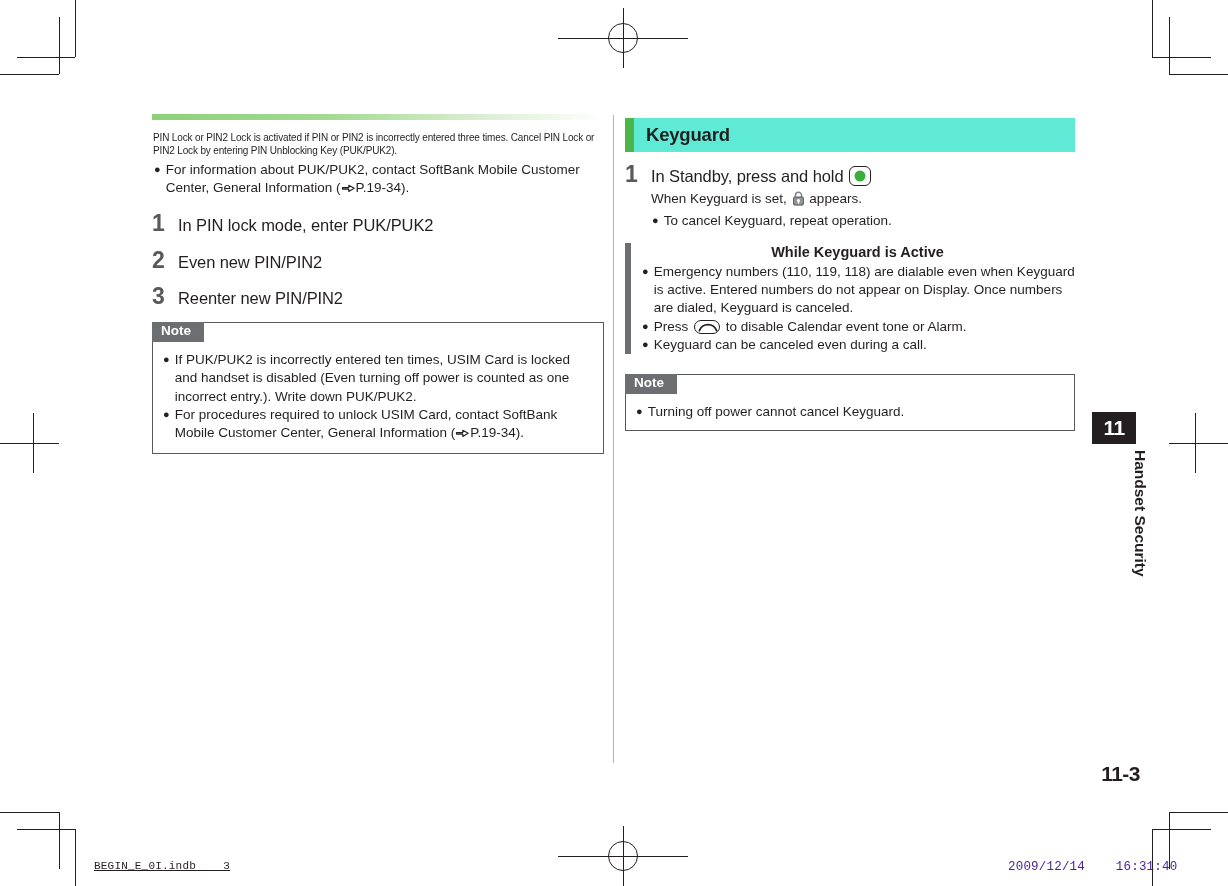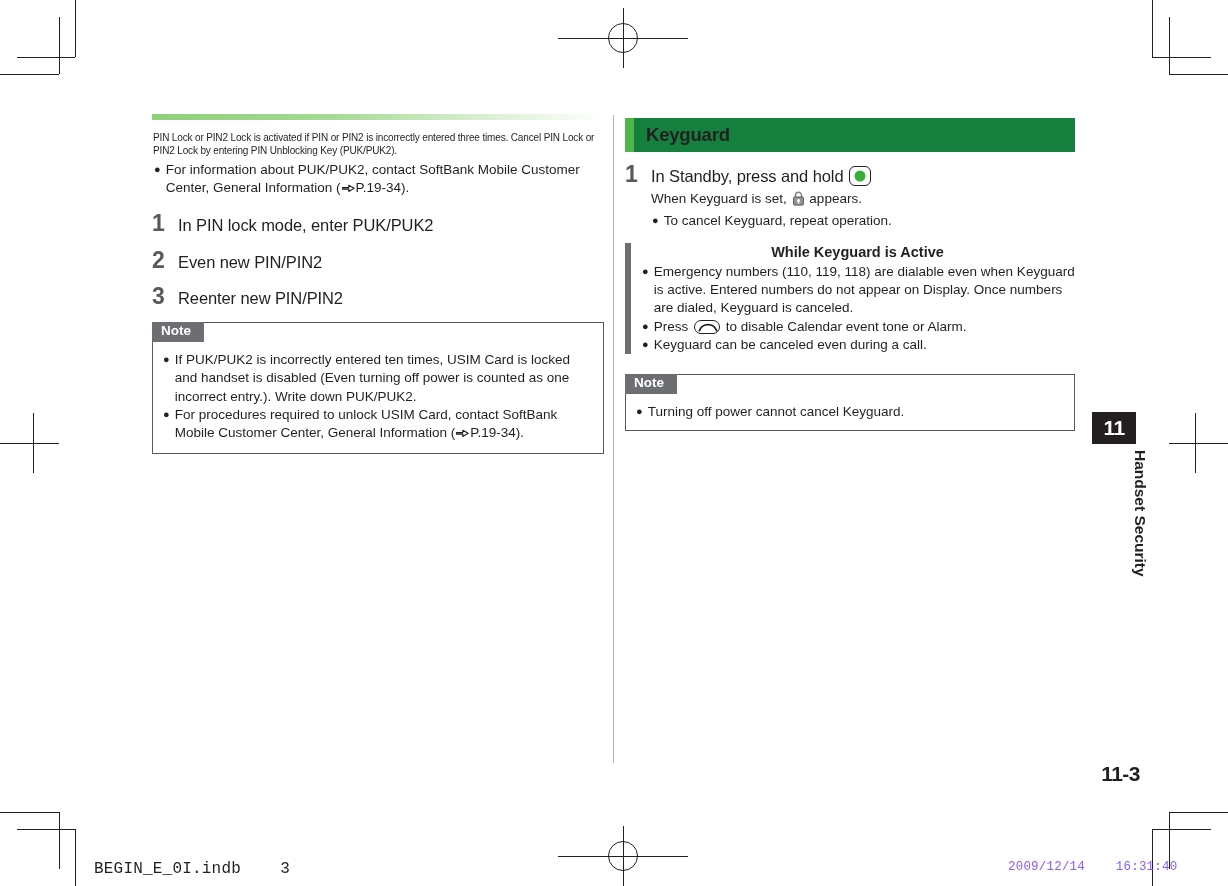--- a/index.html
+++ b/index.html
@@ -76,21 +76,21 @@
     font-size: 13.5px; font-weight: bold;
     padding: 1px 13px 2px 9px; line-height: 1.25;
   }
   .note .note-body { margin-top: 19px; }
   .note .bul { font-size: 13.5px; line-height: 1.36; margin-bottom: 0; }
 
   
   .col-right { position: absolute; left: 625px; top: 118px; width: 450px; }
 
   .kg-head {
-    background: #15803d; height: 34px; display: flex; align-items: center;
+    background: #5eead4; height: 34px; display: flex; align-items: center;
     margin-bottom: 11px;
   }
   .kg-head .accent { width: 9px; height: 34px; background: #4cb648; flex: 0 0 auto; }
   .kg-head .kg-title {
     font-size: 18.5px; font-weight: bold; color: #231f20;
     margin-left: 12px; letter-spacing: -0.2px;
   }
 
   
   .subsec { display: flex; margin-top: 13px; }
@@ -137,26 +137,26 @@
 
   .page-num {
     position: absolute; left: 1050px; top: 762px; width: 90px;
     text-align: right; font-size: 21px; font-weight: bold; color: #231f20;
     letter-spacing: -0.5px;
   }
 
   
   .footer-left {
     position: absolute; left: 94px; top: 860px;
-    font-family: "Liberation Mono", monospace; font-size: 16px; color: #231f20;
-    letter-spacing: 0.2px; white-space: pre;
+    font-family: "Liberation Mono", monospace; font-size: 11px; color: #231f20;
+    letter-spacing: 0.2px; white-space: pre; text-decoration: underline;
   }
   .footer-right {
     position: absolute; left: 1008px; top: 860px;
-    font-family: "Liberation Mono", monospace; font-size: 12.5px; color: #8b5cf6;
+    font-family: "Liberation Mono", monospace; font-size: 12.5px; color: #4c1d95;
     letter-spacing: 0.2px; white-space: pre;
   }
 </style>
 </head>
 <body>
 
 <div class="page">
 
   <div>
 

